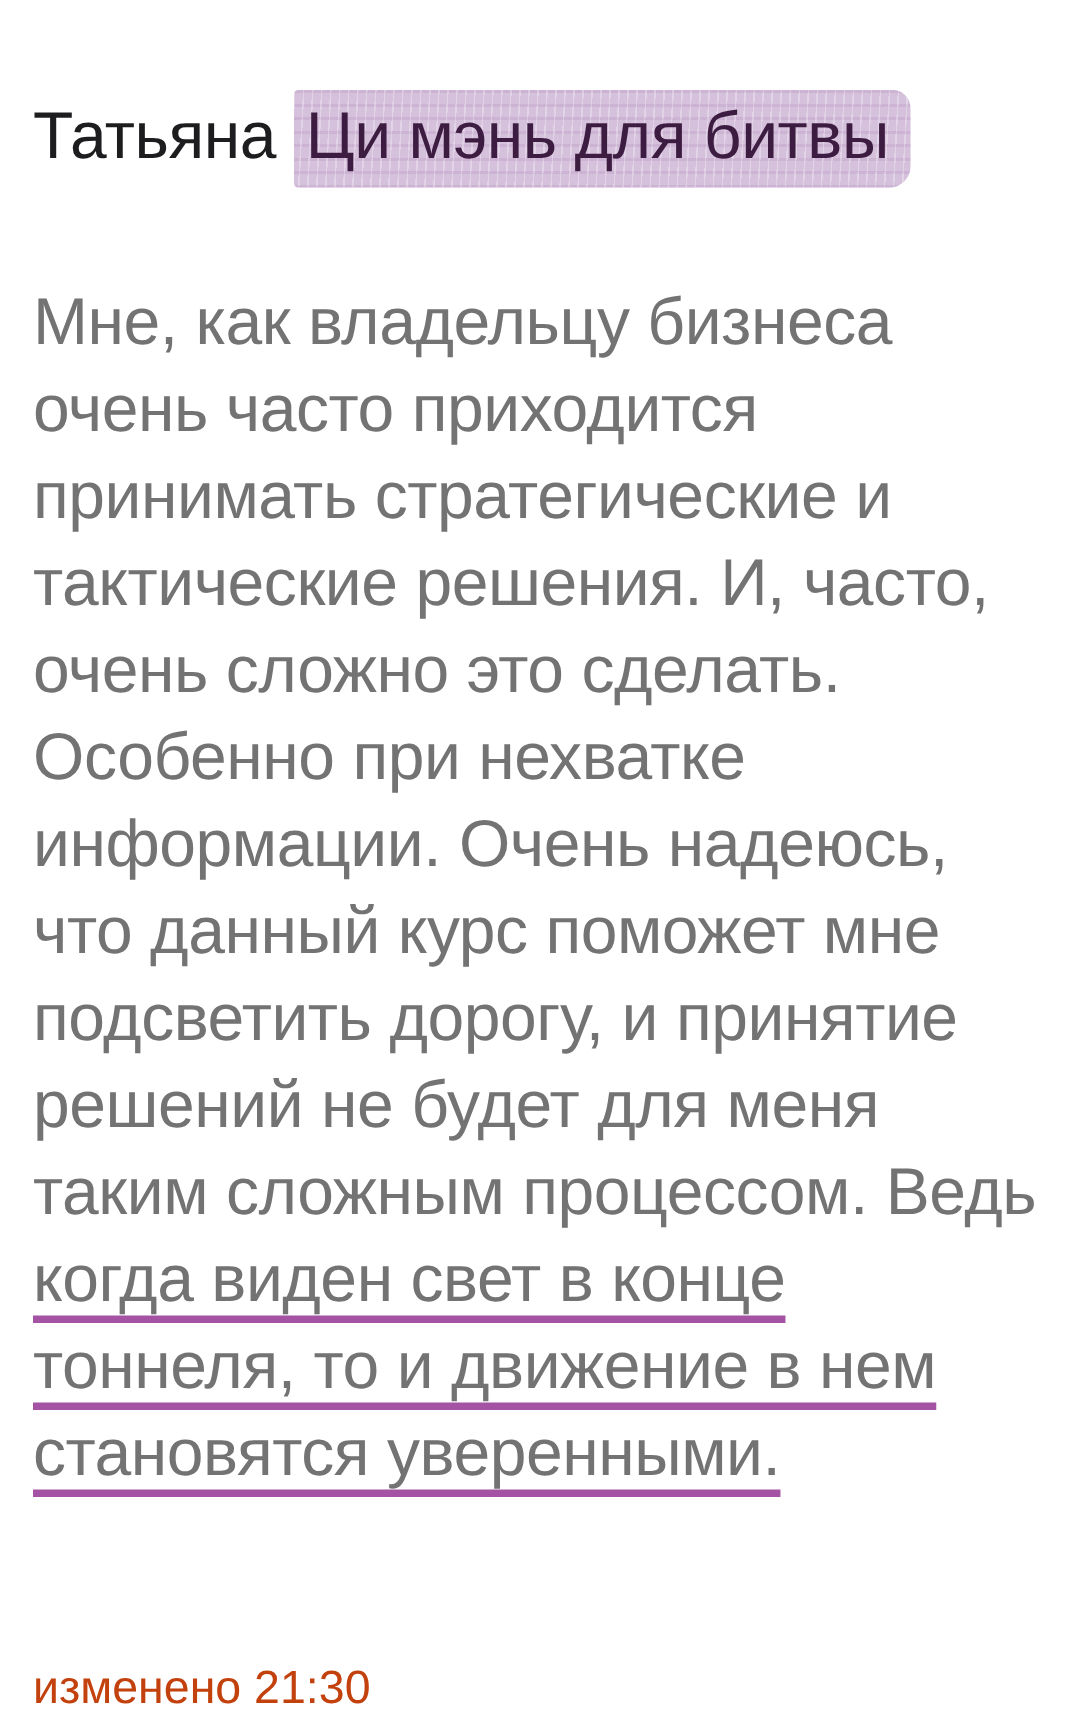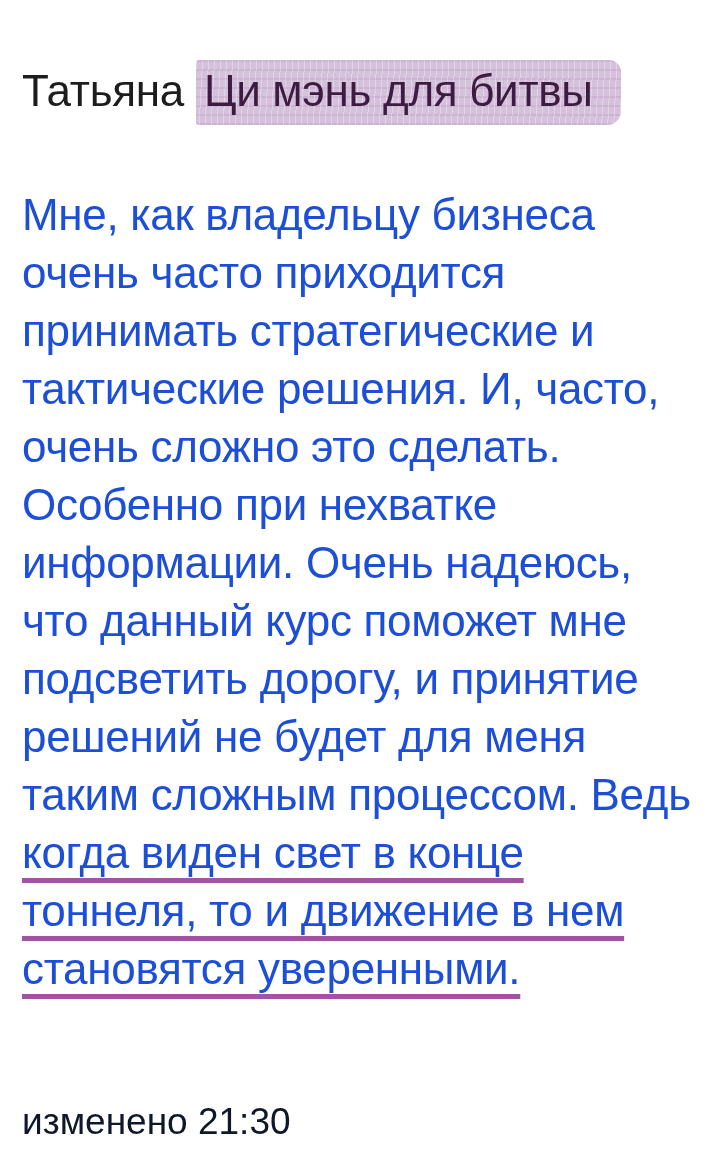--- a/index.html
+++ b/index.html
@@ -26,28 +26,28 @@
     margin: 0 0 64px 0;
     font-weight: 400;
     white-space: nowrap;
   }
   .title-highlight {
     background-color: #d6c1dc;
     background-image:
       repeating-linear-gradient(93deg, rgba(255,255,255,0.30) 0 1px, rgba(255,255,255,0) 1px 6px),
       repeating-linear-gradient(0deg, rgba(182,146,192,0.30) 0 2px, rgba(255,255,255,0) 2px 9px);
     color: #3c1c40;
-    padding: 6px 28px 10px 8px;
+    padding: 6px 14px 10px 8px;
     border-radius: 3px 12px 14px 3px;
   }
   .note-body {
     font-size: 44px;
     line-height: 58px;
     letter-spacing: -0.3px;
-    color: #1d4ed8;
+    color: #737373;
     margin: 0;
     max-width: 690px;
   }
   .body-underlined {
     text-decoration: underline;
     text-decoration-color: #a452a4;
     text-decoration-thickness: 5px;
     text-underline-offset: 10px;
     text-decoration-skip-ink: none;
   }
@@ -59,22 +59,22 @@
     display: flex;
     justify-content: space-between;
     align-items: baseline;
   }
   .signature {
     font-size: 44px;
     letter-spacing: -0.3px;
     color: #1d1d1f;
   }
   .edited-timestamp {
-    font-size: 37px;
-    color: #0f172a;
+    font-size: 31px;
+    color: #c2410c;
     letter-spacing: 0;
   }
 </style>
 </head>
 <body>
 
 <div class="note">
   <h1 class="note-title"><span>Татьяна </span><span class="title-highlight">Ци мэнь для битвы</span></h1>
 
   <p class="note-body"><span>Мне, как владельцу бизнеса очень часто приходится принимать стратегические и тактические решения. И, часто, очень сложно это сделать. Особенно при нехватке информации. Очень надеюсь, что данный курс поможет мне подсветить дорогу, и принятие решений не будет для меня таким сложным процессом. Ведь </span><span class="body-underlined">когда виден свет в конце тоннеля, то и движение в нем становятся уверенными.</span></p>

